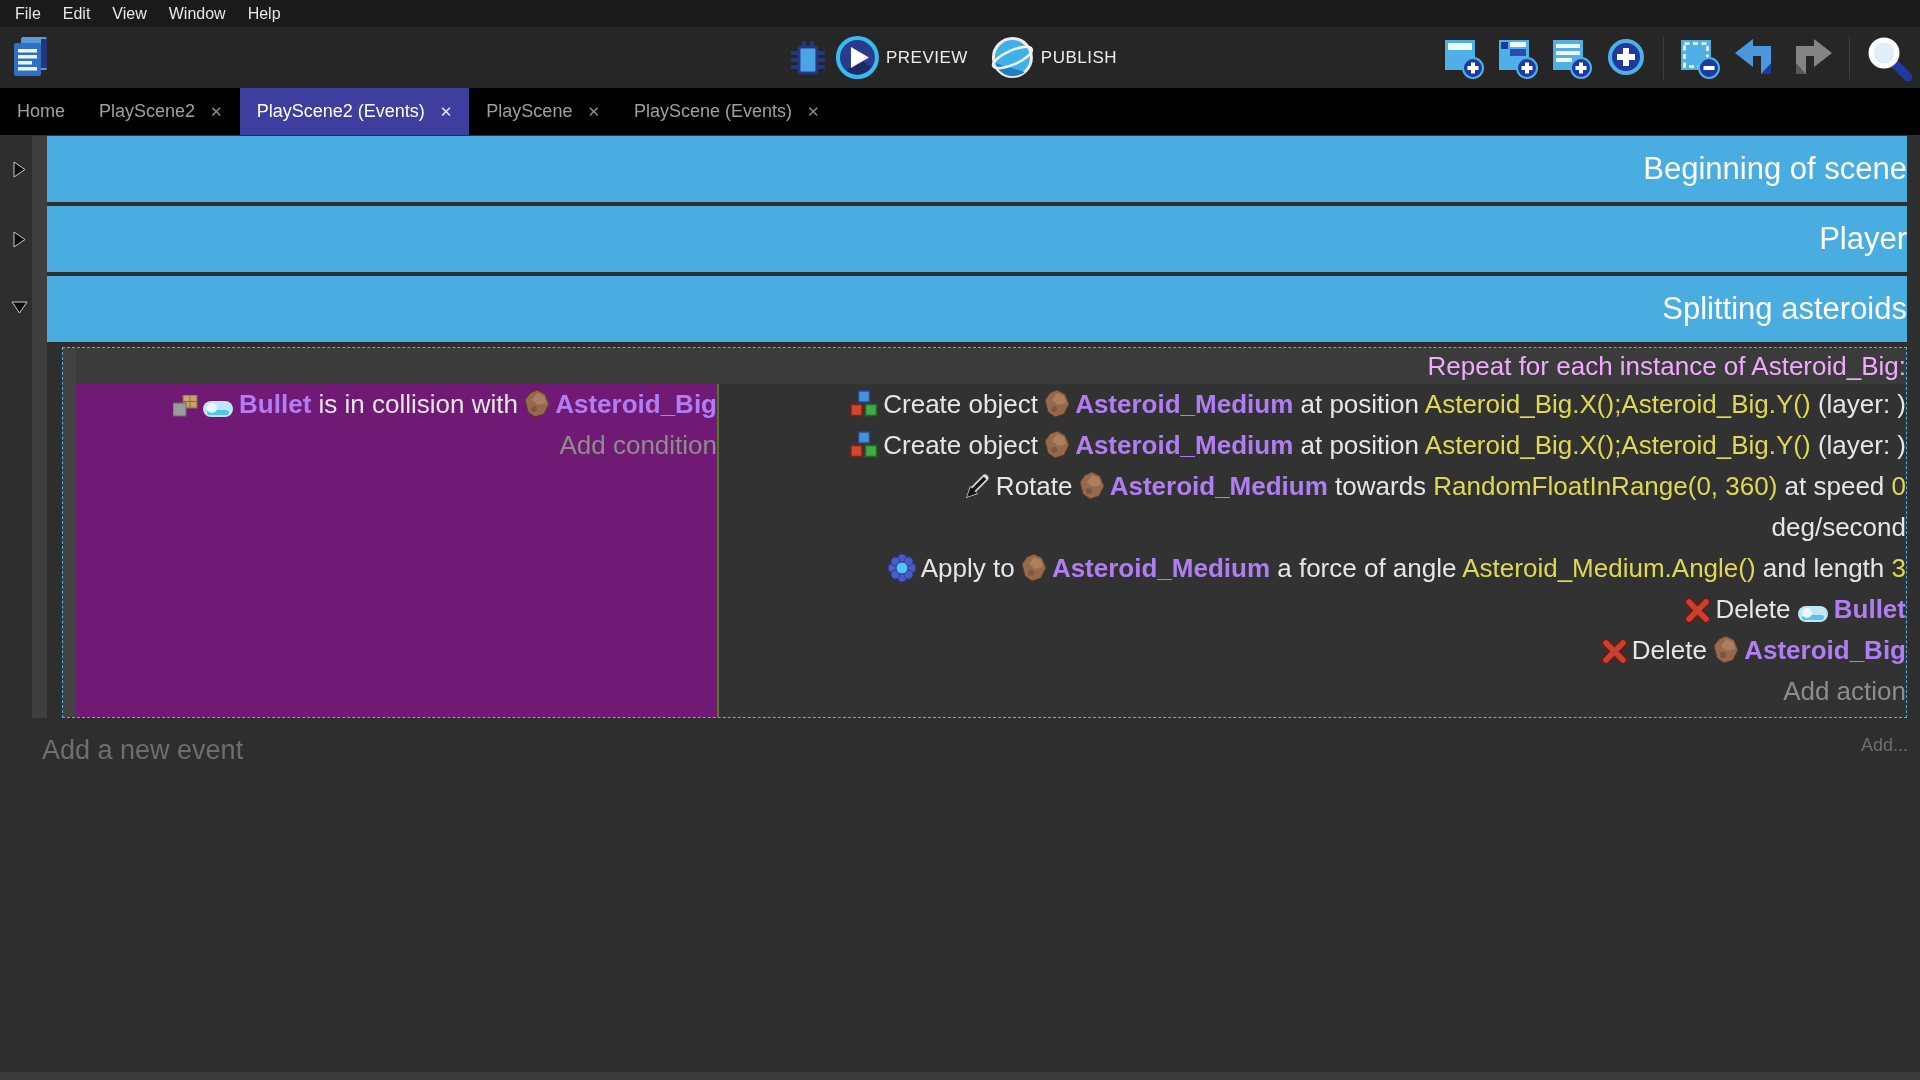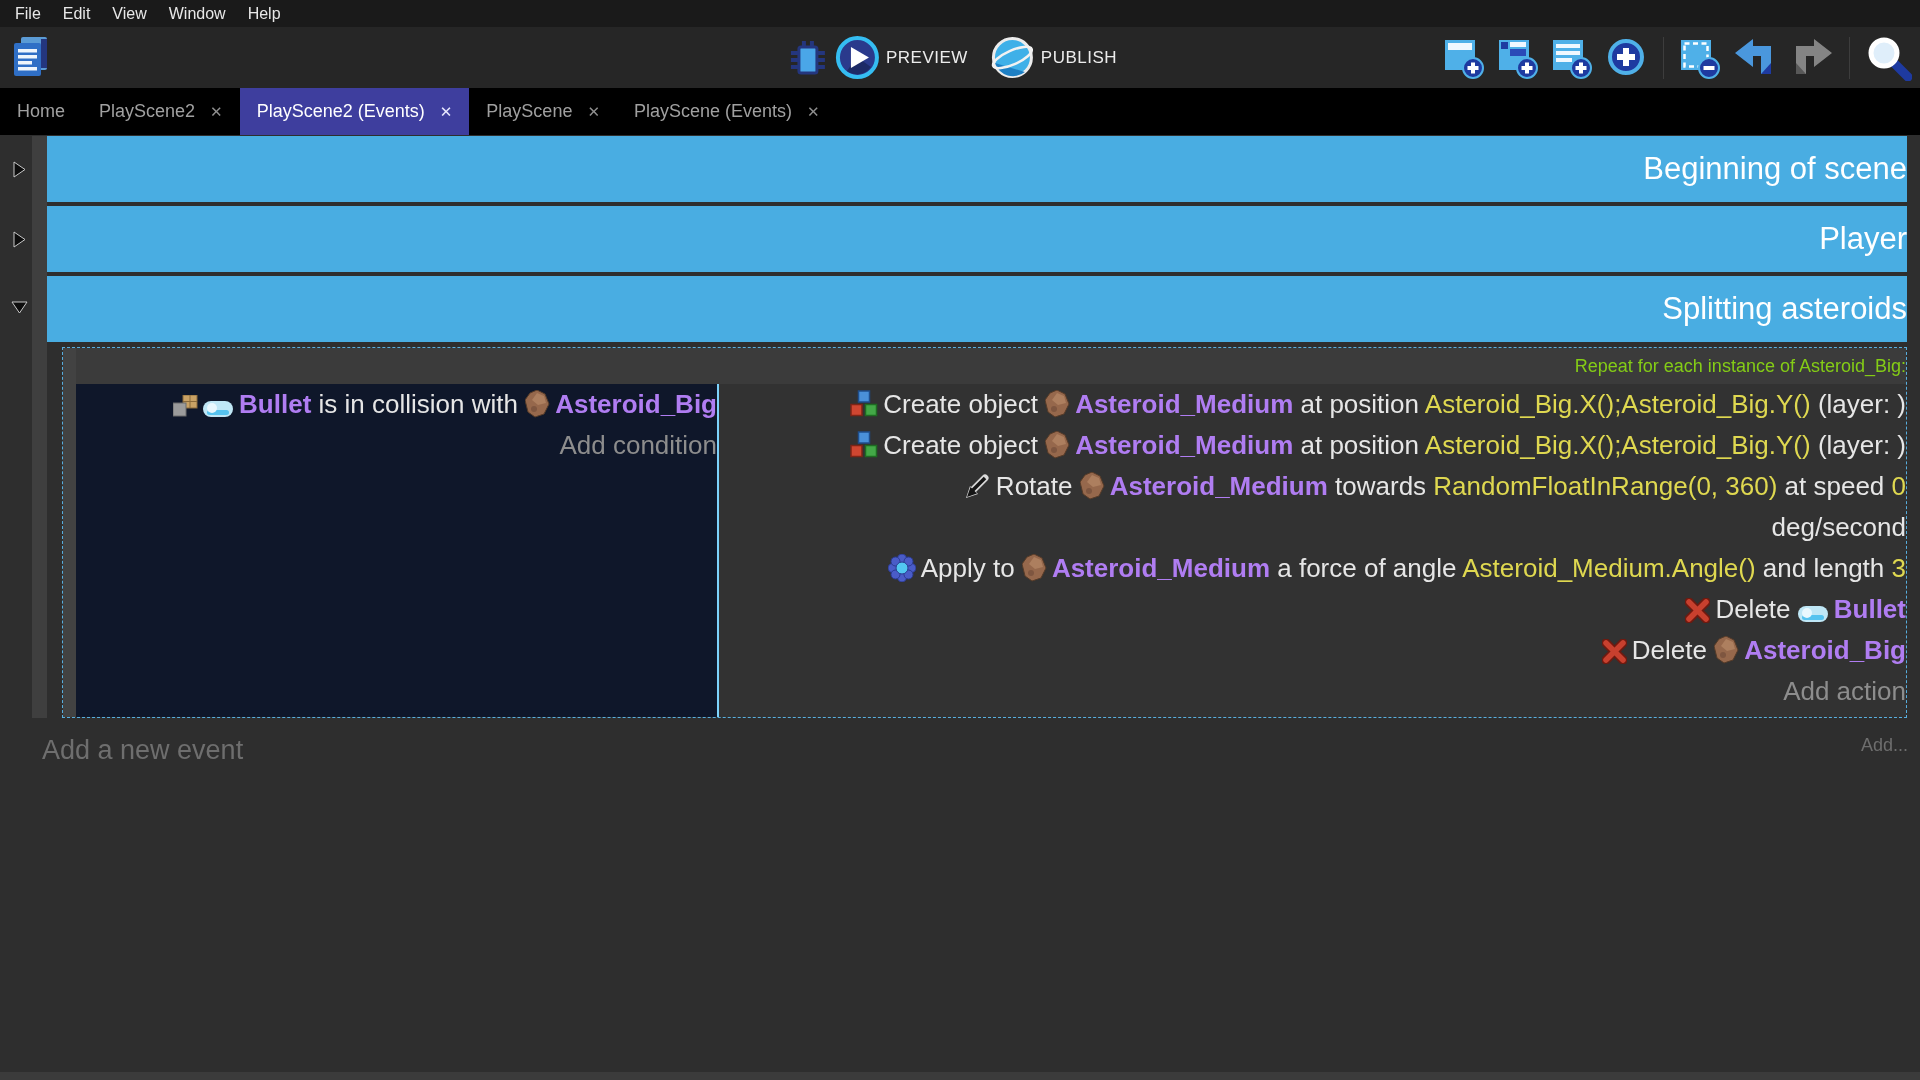--- a/index.html
+++ b/index.html
@@ -31,24 +31,24 @@
   .rail-strip{position:absolute;left:32px;top:1px;width:15px;height:582px;background:#3f3f3f;}
   .rail-arrow{position:absolute;left:11px;width:16px;height:16px;}
   .group-header{position:absolute;left:47px;width:1860px;height:66px;background:#49ade2;
                 color:#ffffff;font-size:31px;line-height:66px;padding-left:12px;
                 box-sizing:border-box;font-weight:400;}
   
   .event-block{position:absolute;left:62px;top:212px;width:1845px;height:371px;
                border:1px dashed #58aede;background:#323232;box-sizing:border-box;}
   .drag-strip{position:absolute;left:0;top:0;width:13px;height:100%;background:#424242;}
   .repeat-row{position:absolute;left:13px;top:0;right:0;height:36px;background:#3b3b3b;
-              color:#84cc16;font-size:18px;line-height:36px;padding-left:8px;}
-  .cond-col{position:absolute;left:13px;top:36px;bottom:0;width:641px;background:#0f172a;}
+              color:#f0abfc;font-size:26px;line-height:36px;padding-left:8px;}
+  .cond-col{position:absolute;left:13px;top:36px;bottom:0;width:641px;background:#701a75;}
   .action-col{position:absolute;left:654px;top:36px;bottom:0;right:0;background:#323232;
-              border-left:2px solid #7dd3fc;box-sizing:border-box;}
+              border-left:2px solid #4d7c0f;box-sizing:border-box;}
   .ev-row{display:block;line-height:41px;font-size:26px;color:#e6e6e6;padding-left:12px;
           white-space:normal;}
   .ev-row .icon{vertical-align:-5px;margin-right:5px;}
   .obj{color:#b07df2;font-weight:bold;}
   .expr{color:#dfd850;}
   .placeholder{display:block;line-height:41px;font-size:26px;color:#8d8d8d;padding-left:12px;}
   .add-new-event{position:absolute;left:42px;top:600px;font-size:27px;color:#6e6e6e;}
   .add-more{position:absolute;right:12px;top:600px;font-size:18px;color:#6e6e6e;}
   .bottom-strip{position:absolute;left:0;top:1072px;width:1920px;height:8px;background:#3b3b3b;}
 </style>

